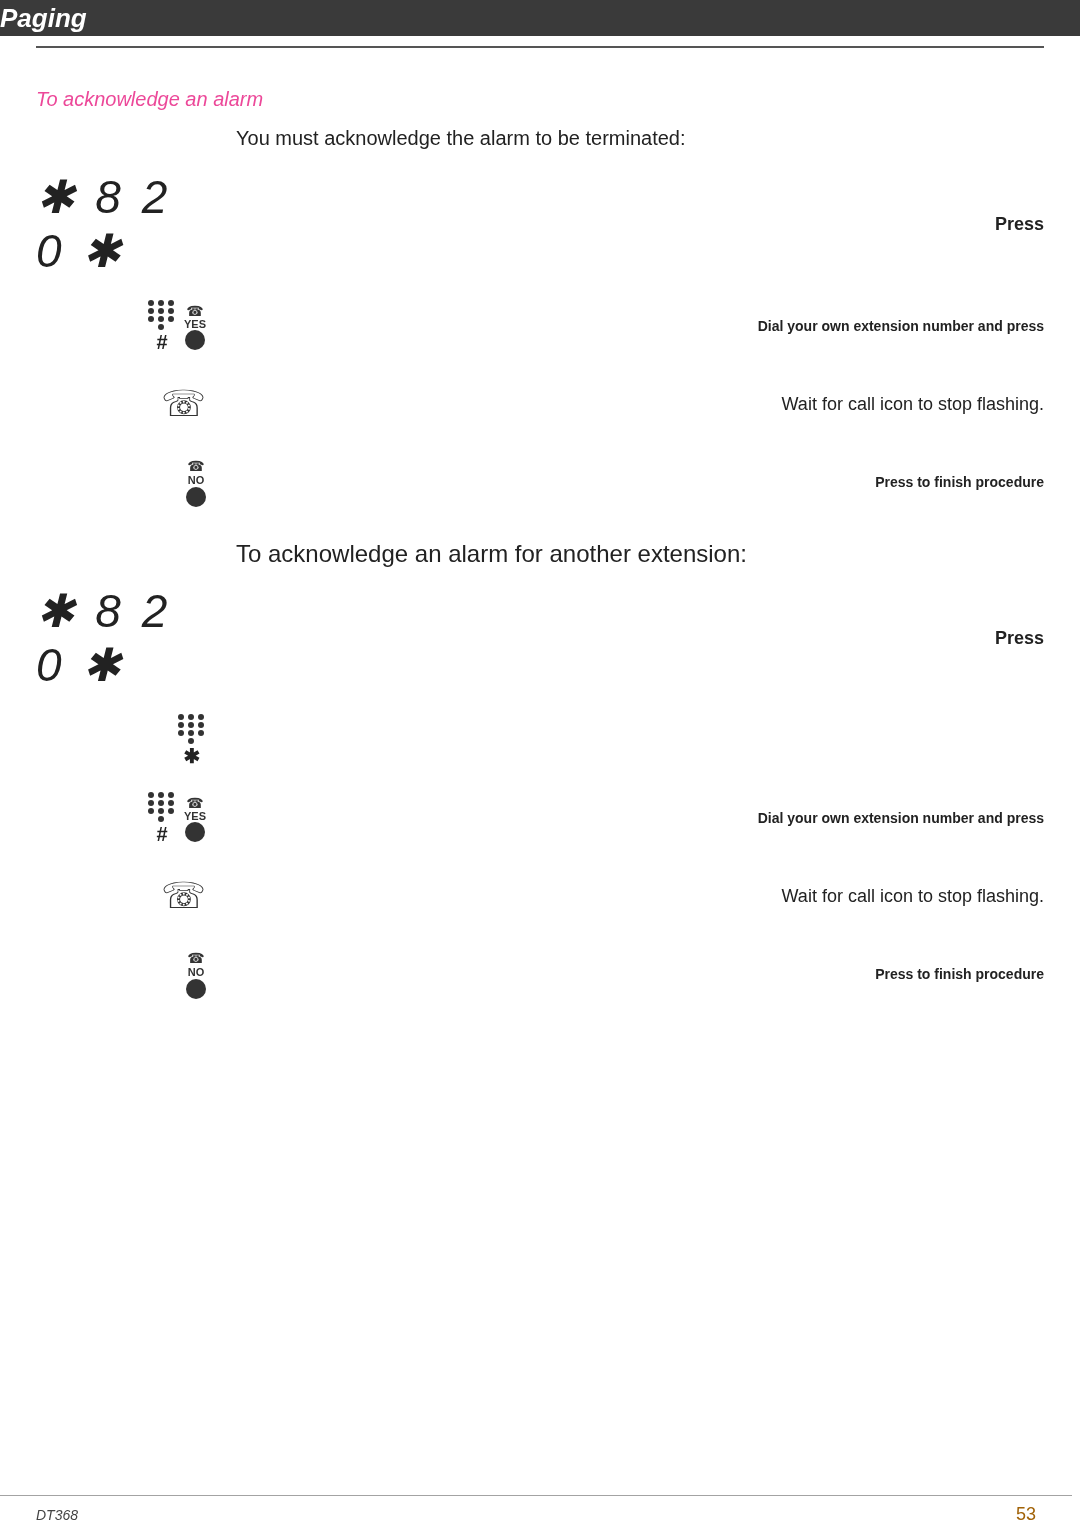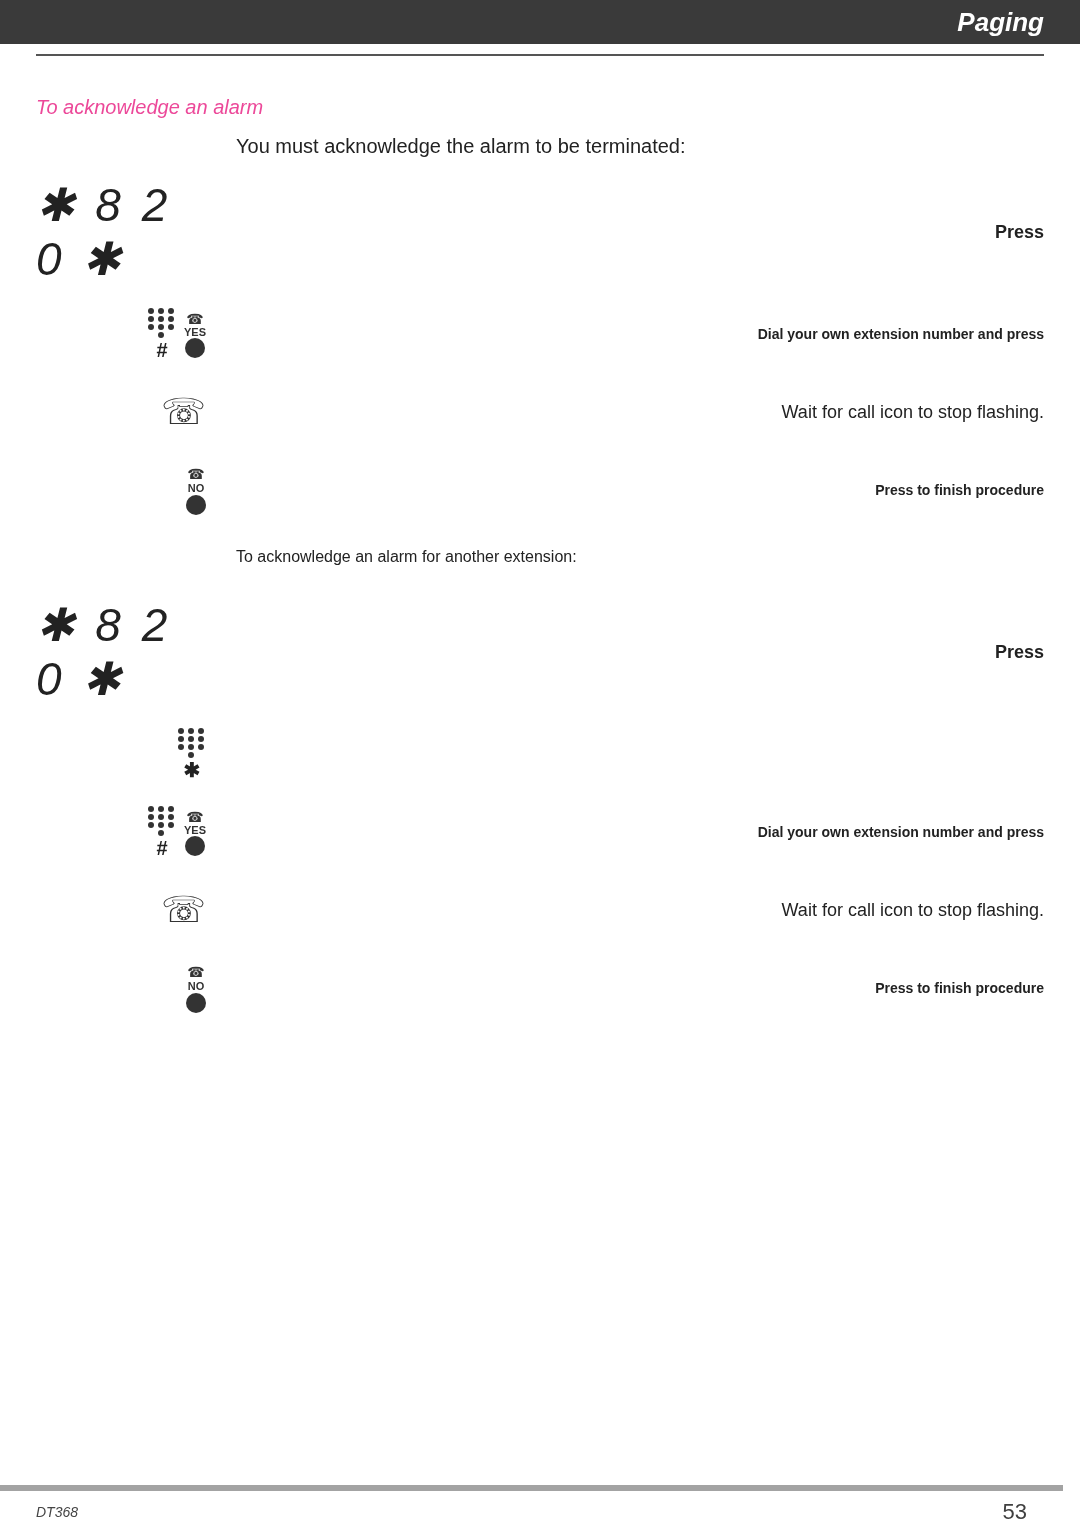--- a/index.html
+++ b/index.html
@@ -10,24 +10,23 @@
       background: #ffffff;
       font-family: Arial, Helvetica, sans-serif;
       font-size: 18px;
       color: #222;
       position: relative;
     }
 
     
     .header-bar {
       background: #3a3a3a;
-      height: 44px;
-      display: flex;
-      align-items: center;
-      justify-content: flex-end;
+      height: 36px;
+      display: flex;
+      align-items: center;
       padding-right: 36px;
     }
 
     .header-title {
       color: #ffffff;
       font-size: 26px;
       font-weight: bold;
       font-style: italic;
     }
 
@@ -174,48 +173,48 @@
       height: 20px;
       border-radius: 50%;
       background: #333;
     }
 
     
     .footer {
       position: absolute;
       bottom: 0;
       left: 0;
-      right: 17px;
-      border-top: 6px solid #a3a3a3;
+      right: 8px;
+      border-top: 1px solid #a3a3a3;
       padding: 8px 36px;
       display: flex;
       justify-content: space-between;
       align-items: center;
     }
 
     .footer-left {
       font-size: 14px;
       font-style: italic;
       color: #444;
     }
 
     .footer-right {
-      font-size: 22px;
-      color: #404040;
+      font-size: 18px;
+      color: #a16207;
     }
 
     
     .sub-section {
       margin-top: 28px;
     }
 
     .sub-intro {
-      font-size: 16px;
+      font-size: 24px;
       color: #222;
-      margin-bottom: 32px;
+      margin-bottom: 16px;
       margin-left: 200px;
     }
   </style>
 </head>
 <body>
 
 <div class="header-bar">
   <span class="header-title">Paging</span>
 </div>
 

